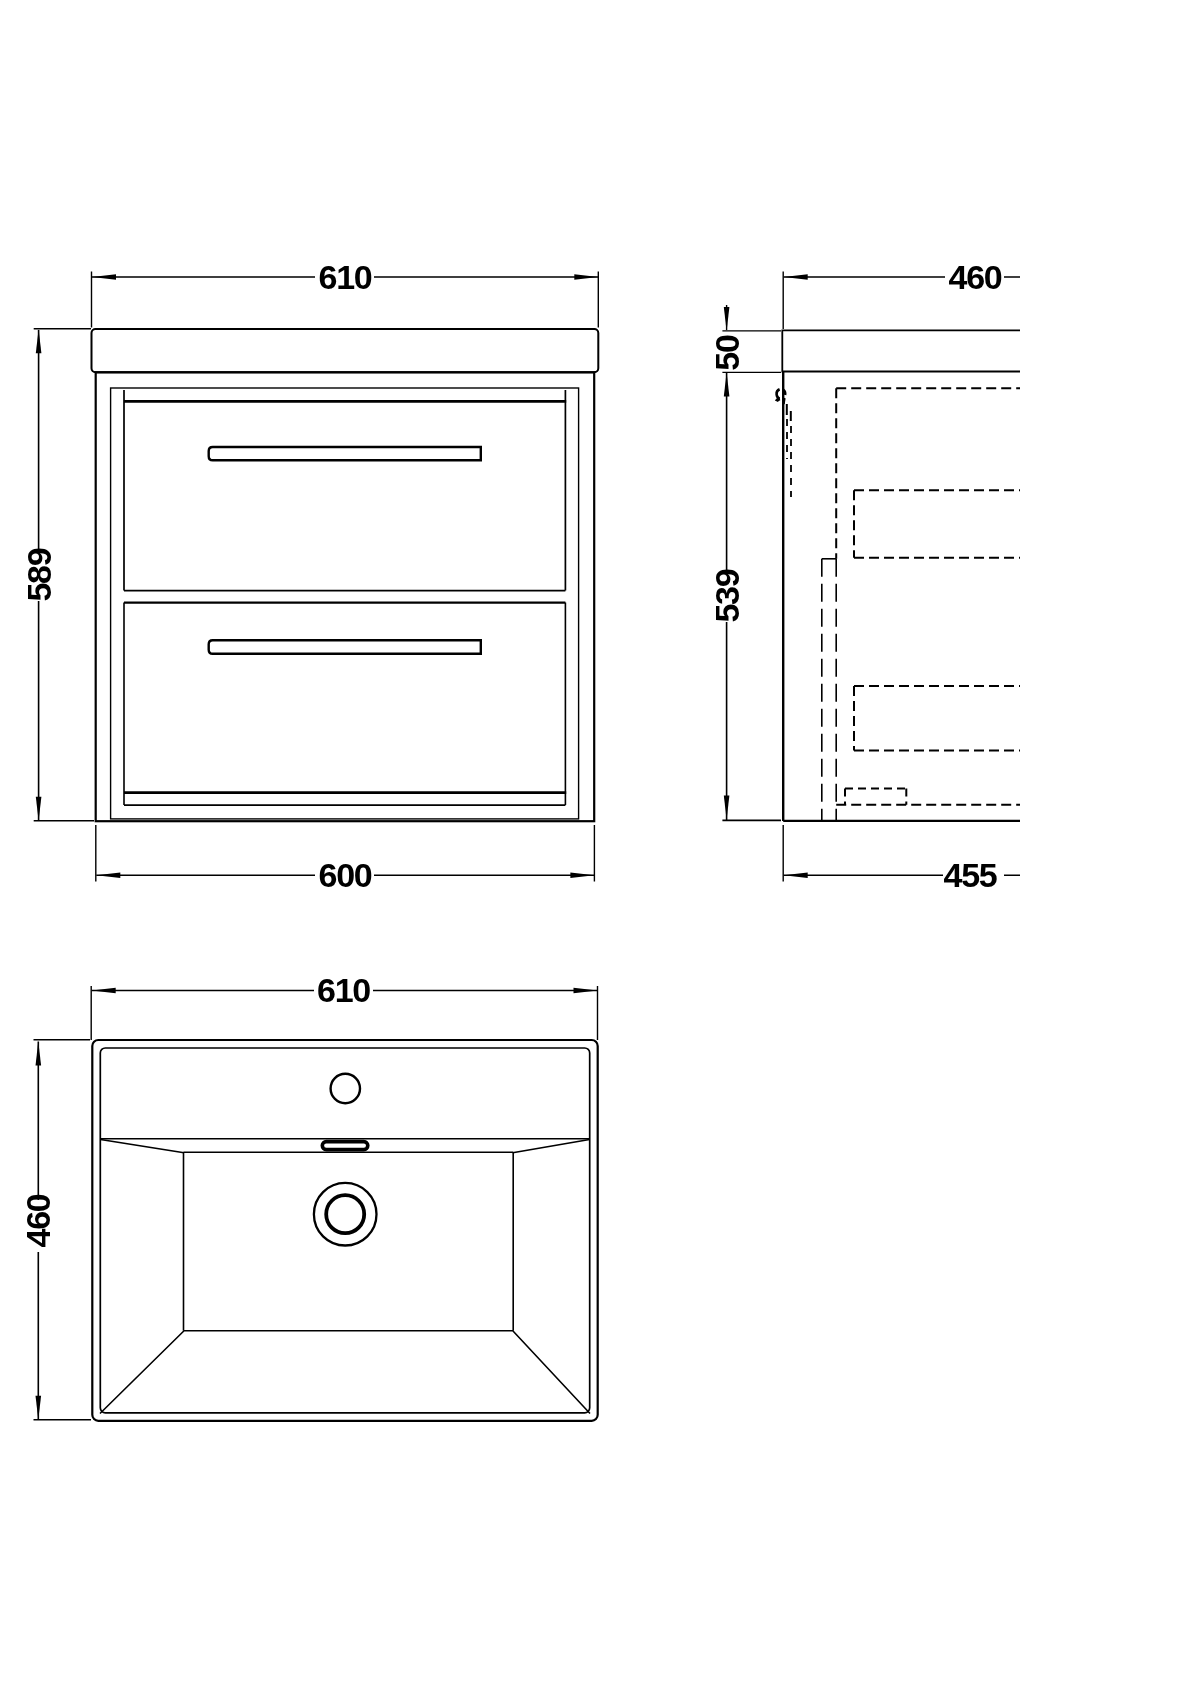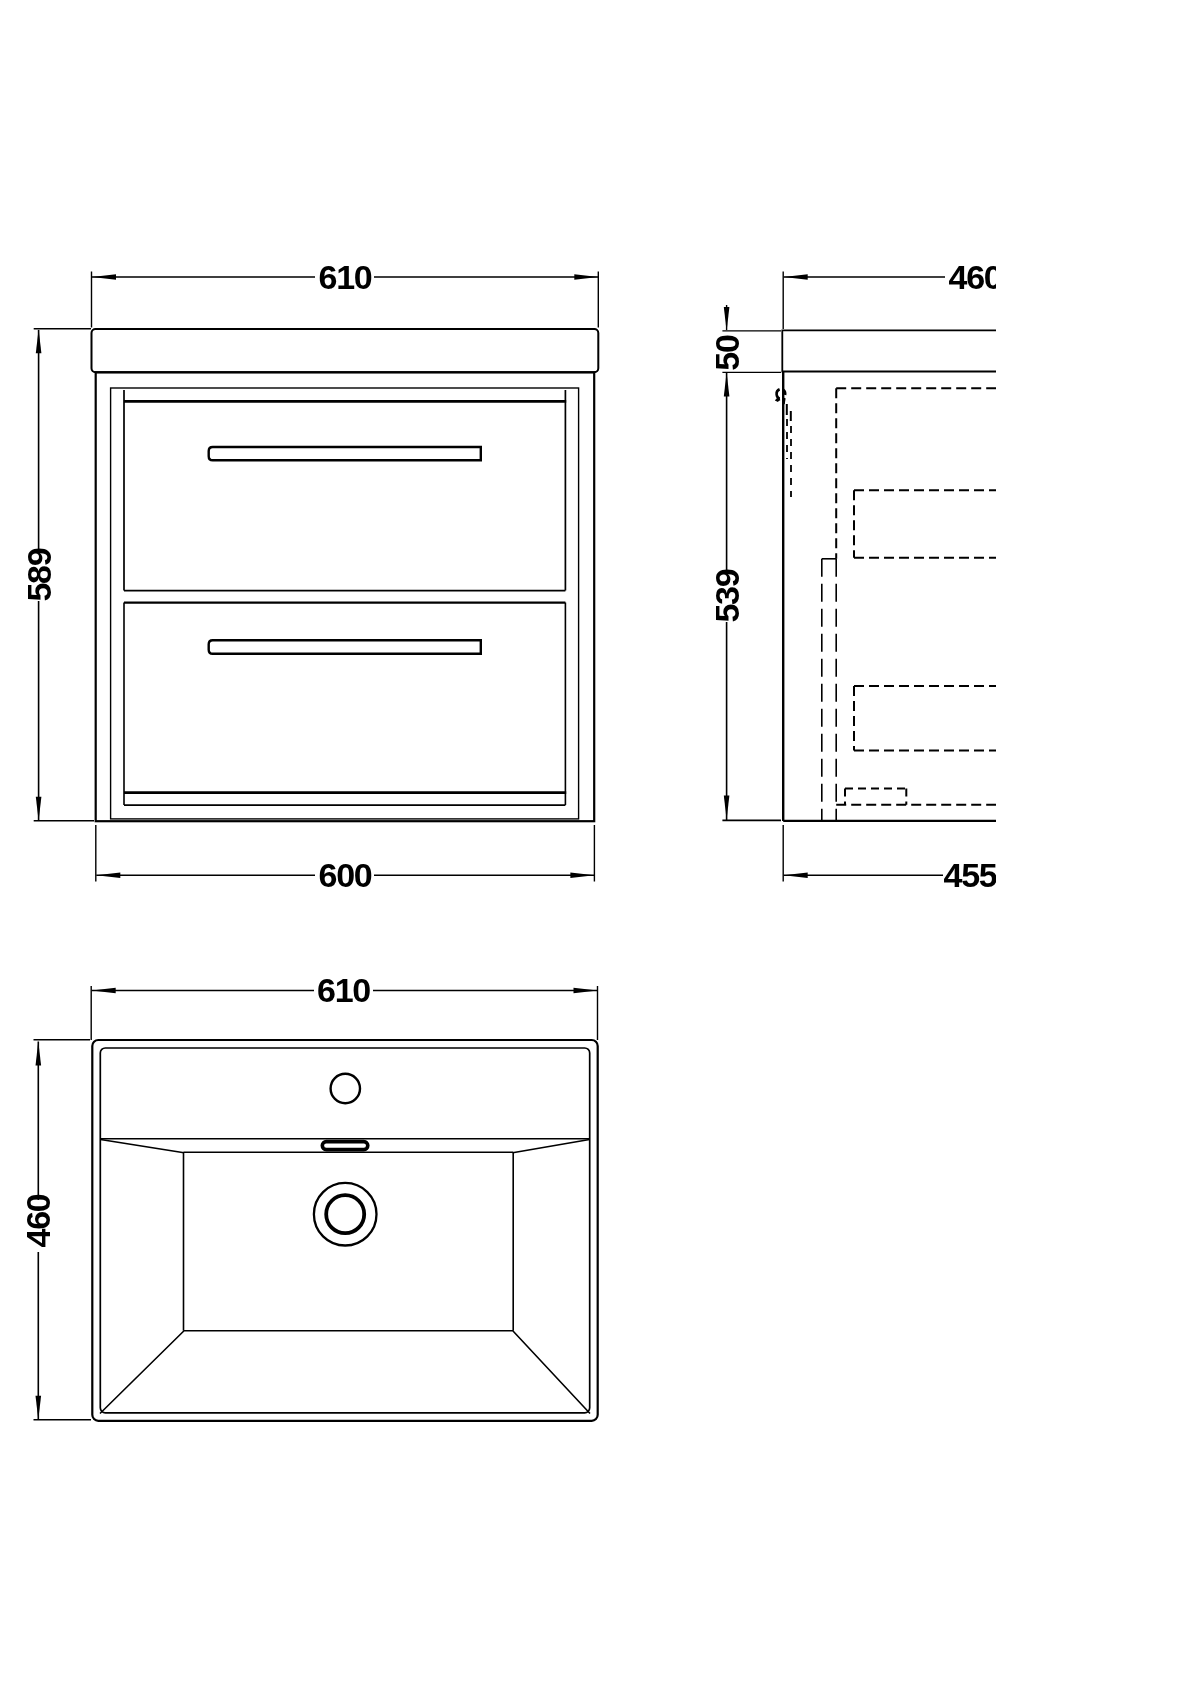--- a/index.html
+++ b/index.html
@@ -1,16 +1,16 @@
 <!DOCTYPE html>
 <html><head>
 <meta charset="utf-8">
 <style>
 html,body{margin:0;padding:0;background:#ffffff;}
-#page{position:relative;width:996px;height:1698px;background:#ffffff;overflow:hidden;}
+#page{position:relative;width:996px;height:1698px;background:#ffffff;overflow:hidden;padding-left:24px;}
 svg{position:absolute;left:0;top:0;}
 text{font-family:"Liberation Sans",sans-serif;font-weight:bold;fill:#000;}
 .dim{font-size:34px;letter-spacing:-1.2px;}
 </style>
 </head>
 <body>
 <div id="page">
 <svg width="1200" height="1698" viewBox="0 0 1200 1698">
 
 <g id="front" fill="none" stroke="#000">

